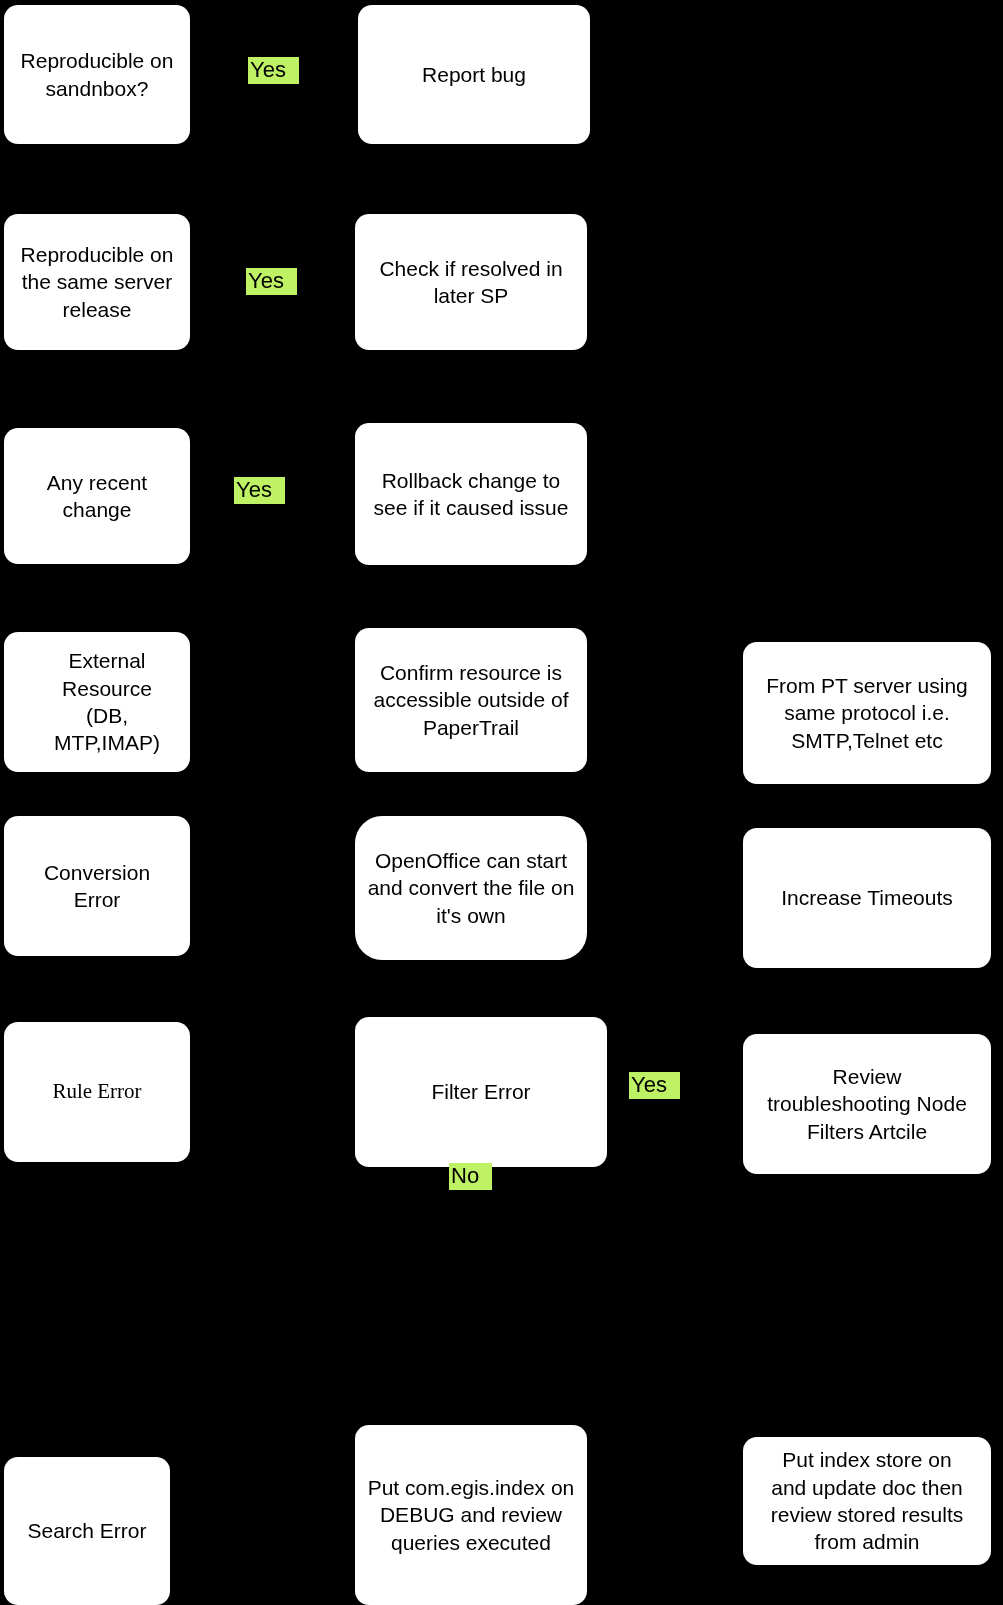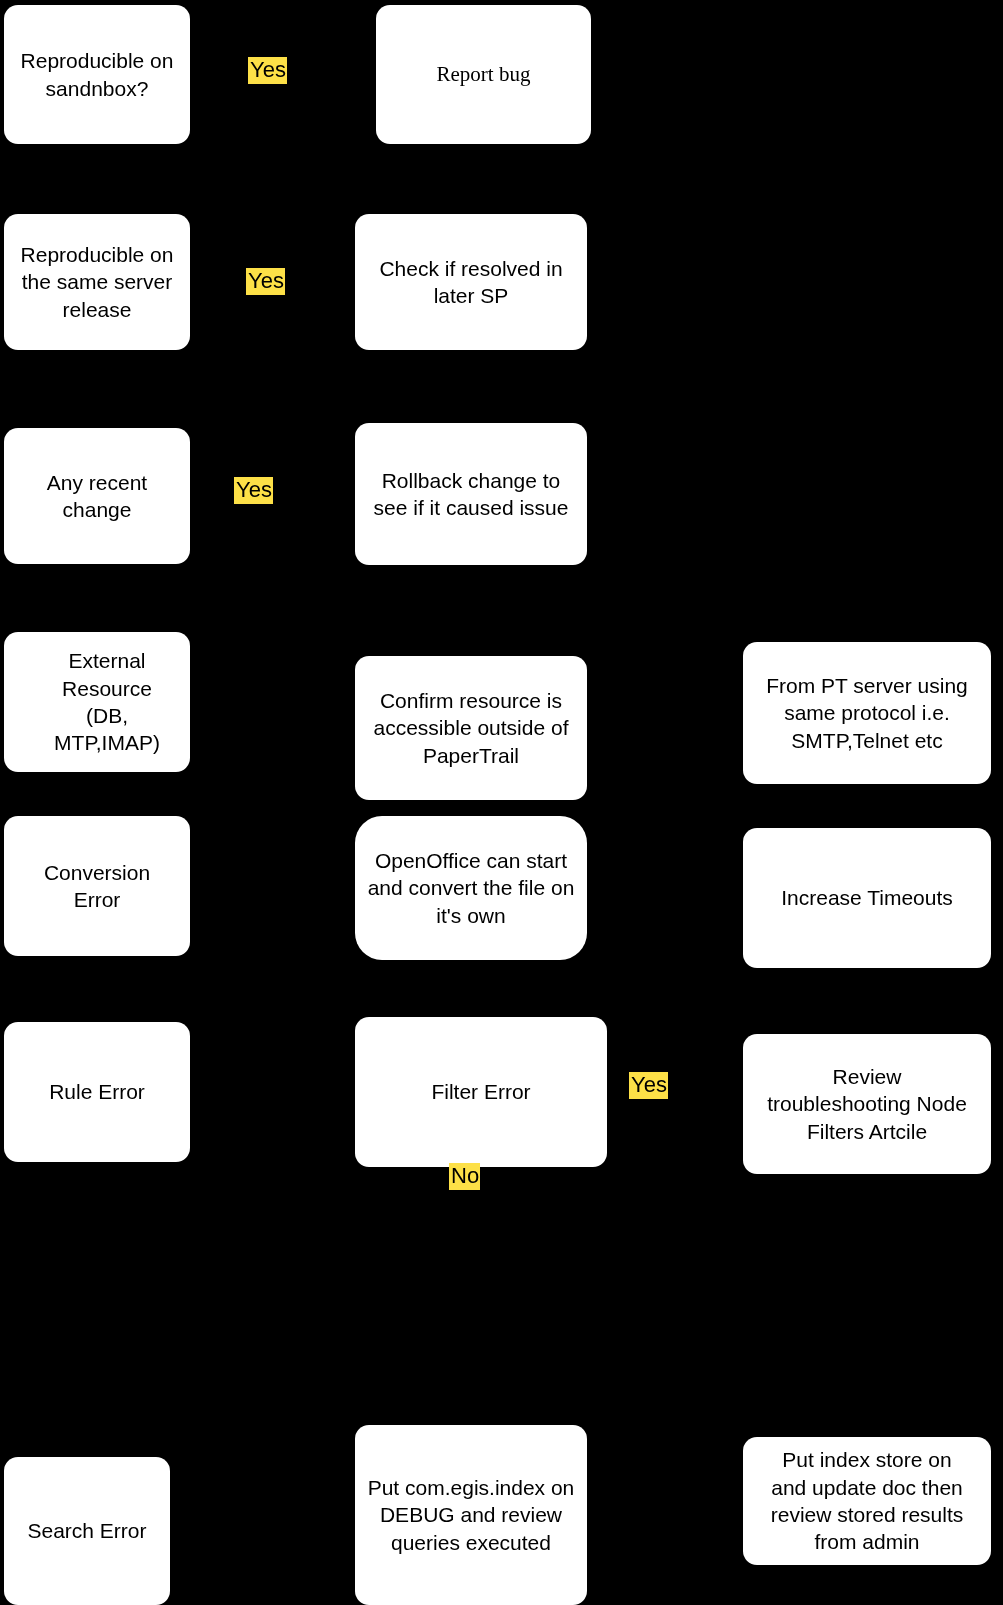--- a/index.html
+++ b/index.html
@@ -27,40 +27,40 @@
     box-sizing: border-box;
     padding: 4px 8px;
     line-height: 1.30;
     white-space: pre-line;
   }
   .node.n-col1 { font-size: 21px; }
   .node.n-col2 { font-size: 21px; }
   .node.n-col3 { font-size: 21px; margin-top: 12px; }
   .edge-label {
     position: absolute;
-    background: #fde047;
+    background: #bef264;
     color: #000000;
     font-size: 22px;
     line-height: 1.08;
-    padding: 1px 1px 2px 2px;
+    padding: 1px 13px 2px 2px;
     white-space: nowrap;
     box-sizing: border-box;
   }
 </style>
 </head>
 <body>
 
 <div id="canvas">
 
   <div class="node n-col1" style="left:4px; top:5px; width:186px; height:139px;">Reproducible on
 sandnbox?</div>
 
   <div class="edge-label" style="left:248px; top:57px;">Yes</div>
 
-  <div class="node n-col2" style="left:376px; top:5px; width:215px; height:139px;font-family:Liberation Serif, serif;">Report bug</div>
+  <div class="node n-col2" style="left:358px; top:5px; width:232px; height:139px;">Report bug</div>
 
   <div class="node n-col1" style="left:4px; top:214px; width:186px; height:136px;">Reproducible on
 the same server
 release</div>
 
   <div class="edge-label" style="left:246px; top:268px;">Yes</div>
 
   <div class="node n-col2" style="left:355px; top:214px; width:232px; height:136px;">Check if resolved in
 later SP</div>
 
@@ -69,38 +69,38 @@
 
   <div class="edge-label" style="left:234px; top:477px;">Yes</div>
 
   <div class="node n-col2" style="left:355px; top:423px; width:232px; height:142px;">Rollback change to
 see if it caused issue</div>
 
   <div class="node n-col1" style="left:4px; top:632px; width:186px; height:140px;padding-left:28px;">External
 Resource
 (DB, MTP,IMAP)</div>
 
-  <div class="node n-col2" style="left:355px; top:628px; width:232px; height:144px;margin-top:28px;">Confirm resource is
+  <div class="node n-col2" style="left:355px; top:628px; width:232px; height:144px;">Confirm resource is
 accessible outside of
 PaperTrail</div>
 
   <div class="node n-col3" style="left:743px; top:630px; width:248px; height:142px;">From PT server using
 same protocol i.e.
 SMTP,Telnet etc</div>
 
   <div class="node n-col1" style="left:4px; top:816px; width:186px; height:140px;">Conversion
 Error</div>
 
   <div class="node n-col2" style="left:355px; top:816px; width:232px; height:144px;border-radius:27px;">OpenOffice can start
 and convert the file on
 it's own</div>
 
   <div class="node n-col3" style="left:743px; top:816px; width:248px; height:140px;">Increase Timeouts</div>
 
-  <div class="node n-col1" style="left:4px; top:1022px; width:186px; height:140px;">Rule Error</div>
+  <div class="node n-col1" style="left:4px; top:1022px; width:186px; height:140px;font-family:Liberation Serif, serif;">Rule Error</div>
 
   <div class="node n-col2" style="left:355px; top:1017px; width:252px; height:150px;">Filter Error</div>
 
   <div class="edge-label" style="left:629px; top:1072px;">Yes</div>
 
   <div class="node n-col3" style="left:743px; top:1022px; width:248px; height:140px;">Review
 troubleshooting Node
 Filters Artcile</div>
 
   <div class="edge-label" style="left:449px; top:1163px;">No</div>

